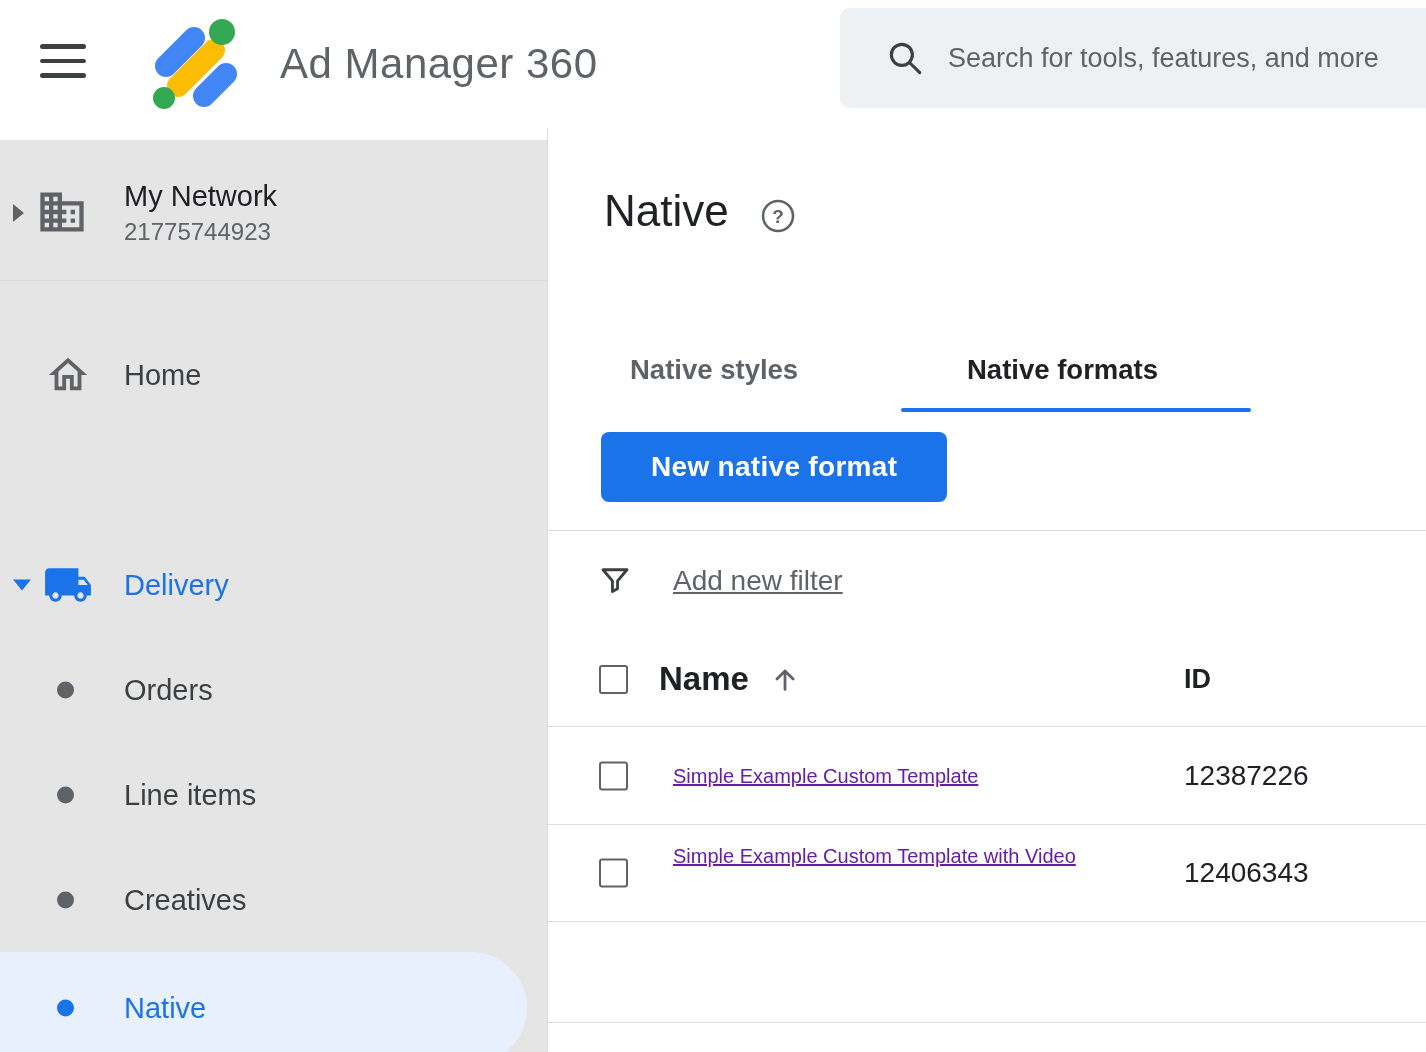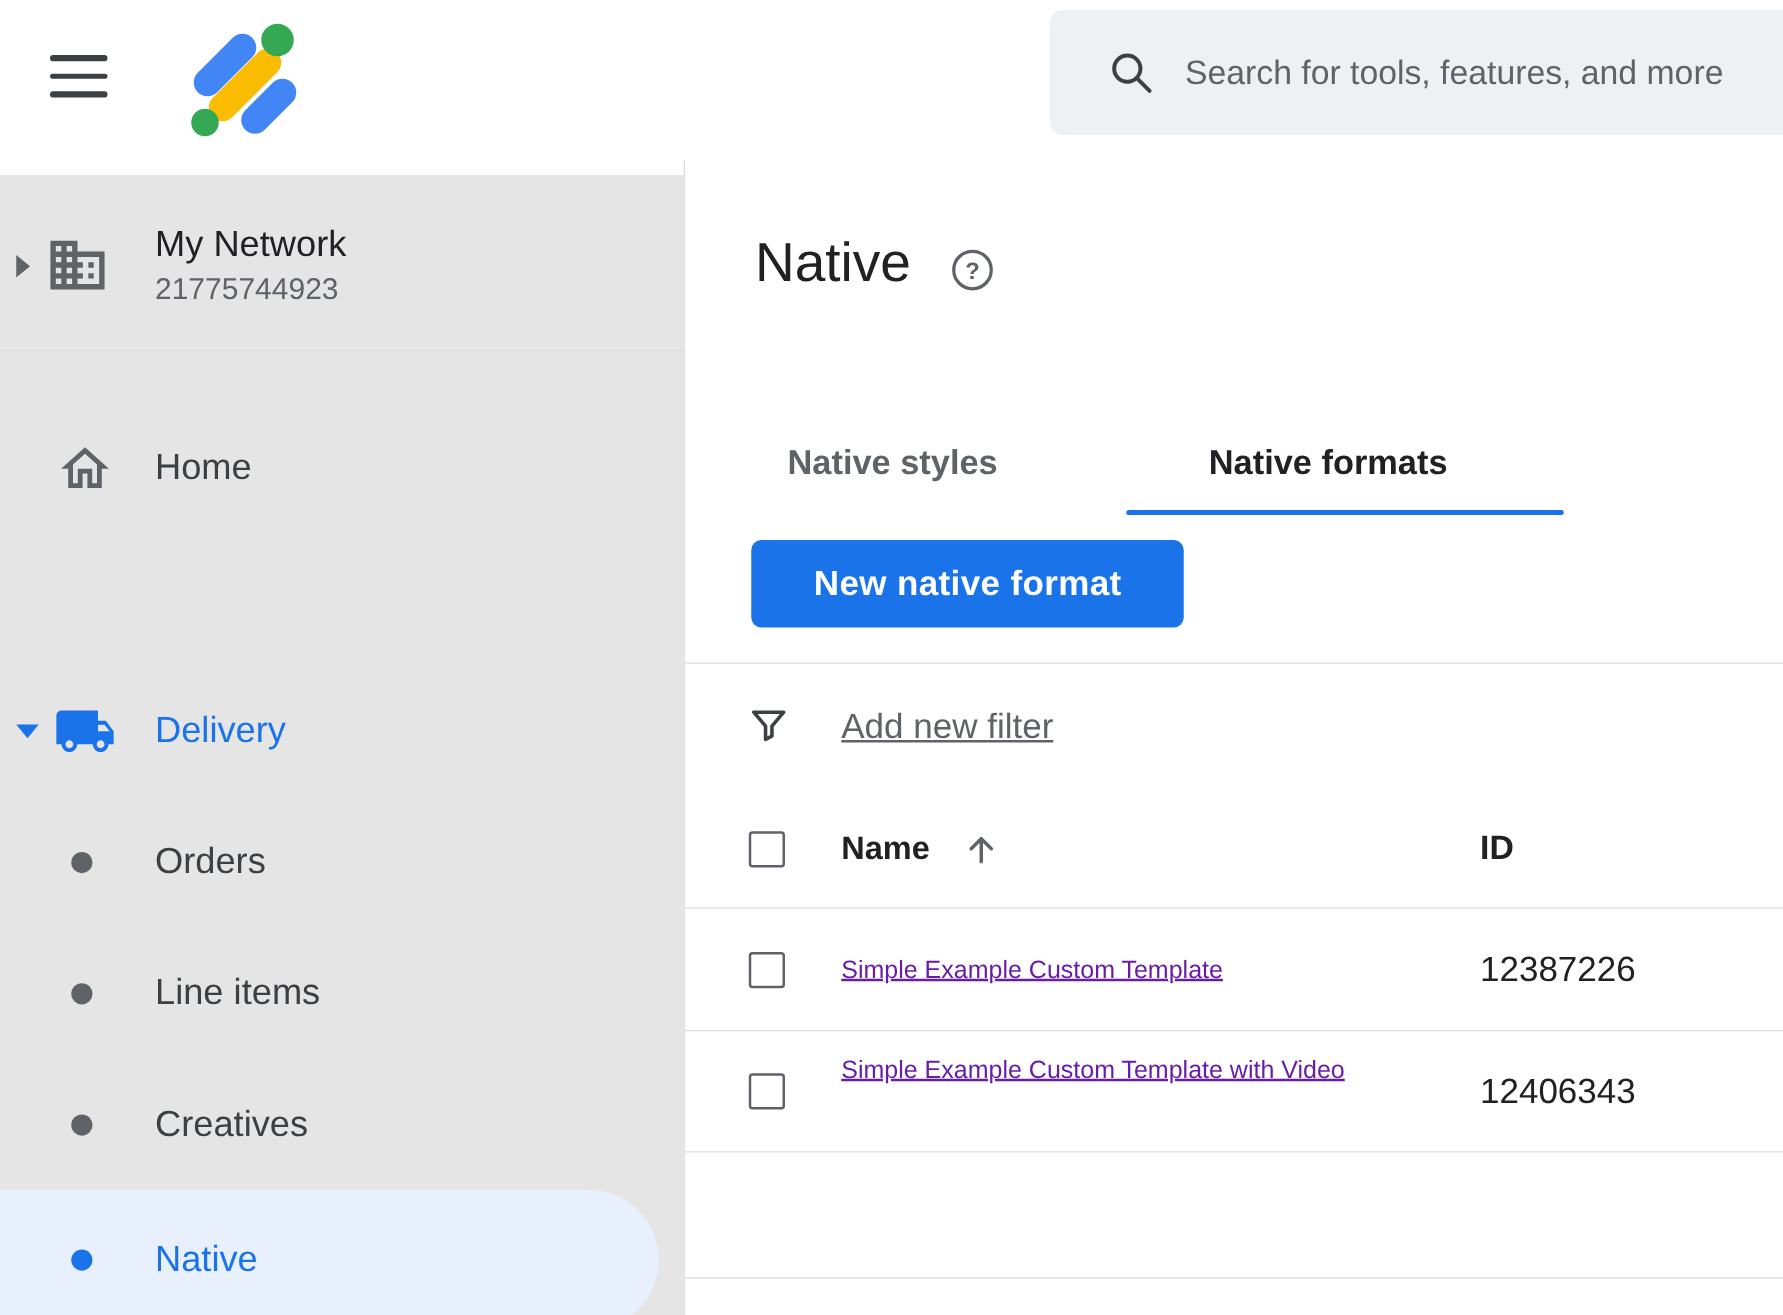--- a/index.html
+++ b/index.html
@@ -73,22 +73,22 @@
 
   .filter-row { position:absolute; left:0; top:402px; width:879px; height:102px; }
   .filter-row svg { position:absolute; left:49px; top:33px; }
   .filter-label { position:absolute; left:125px; top:50%; transform:translateY(-50%);
     font-size:28px; color:#5f6368; cursor:text;text-decoration:underline; }
 
   .checkbox { width:29px; height:29px; border:2.5px solid #5f6368; border-radius:3px; background:#fff; cursor:pointer; }
 
   .thead { position:absolute; left:0; top:504px; width:879px; height:95px; border-bottom:1px solid #dadce0; }
   .thead .checkbox { position:absolute; left:51px; top:33px; }
-  .col-name { position:absolute; left:125px; top:50%; transform:translateY(-50%);
-    font-size:26px; font-weight:700; color:#202124; }
+  .col-name { position:absolute; left:111px; top:50%; transform:translateY(-50%);
+    font-size:33px; font-weight:700; color:#202124; }
   .sort-arrow { position:absolute; left:222px; top:32px; cursor:pointer; }
   .col-id { position:absolute; left:636px; top:50%; transform:translateY(-50%);
     font-size:27px; font-weight:700; color:#202124; }
 
   .trow { position:absolute; left:0; width:879px; border-bottom:1px solid #dadce0; }
   .trow.r1 { top:599px; height:98px; }
   .trow.r2 { top:697px; height:97px; }
   .trow .checkbox { position:absolute; left:51px; top:50%; transform:translateY(-50%); }
   .cell-link { position:absolute; left:125px; font-size:20px; color:#681da8;
     text-decoration:underline; line-height:30px; cursor:pointer; }
@@ -106,20 +106,21 @@
       <span></span>
       <span></span>
   </div>
   <svg class="logo" viewBox="0 0 48 48">
     <line x1="9" y1="26" x2="23" y2="12" stroke="#4285f4" stroke-width="11" stroke-linecap="round"></line>
     <line x1="15" y1="36" x2="33" y2="18" stroke="#fbbc04" stroke-width="11" stroke-linecap="round"></line>
     <line x1="28" y1="41" x2="39" y2="30" stroke="#4285f4" stroke-width="11" stroke-linecap="round"></line>
     <circle cx="37" cy="9" r="6.5" fill="#34a853"></circle>
     <circle cx="8" cy="42" r="5.5" fill="#34a853"></circle>
   </svg>
+  <div class="app-title">Ad Manager 360</div>
   <div class="search-box">
     <svg width="42" height="42" viewBox="0 0 40 40">
       <circle cx="17" cy="17" r="10" fill="none" stroke="#3c4043" stroke-width="3"></circle>
       <line x1="25" y1="25" x2="34" y2="34" stroke="#3c4043" stroke-width="3" stroke-linecap="round"></line>
     </svg>
     <input type="text" placeholder="Search for tools, features, and more" style="">
   </div>
 </div>
 
 <div class="sidebar">

